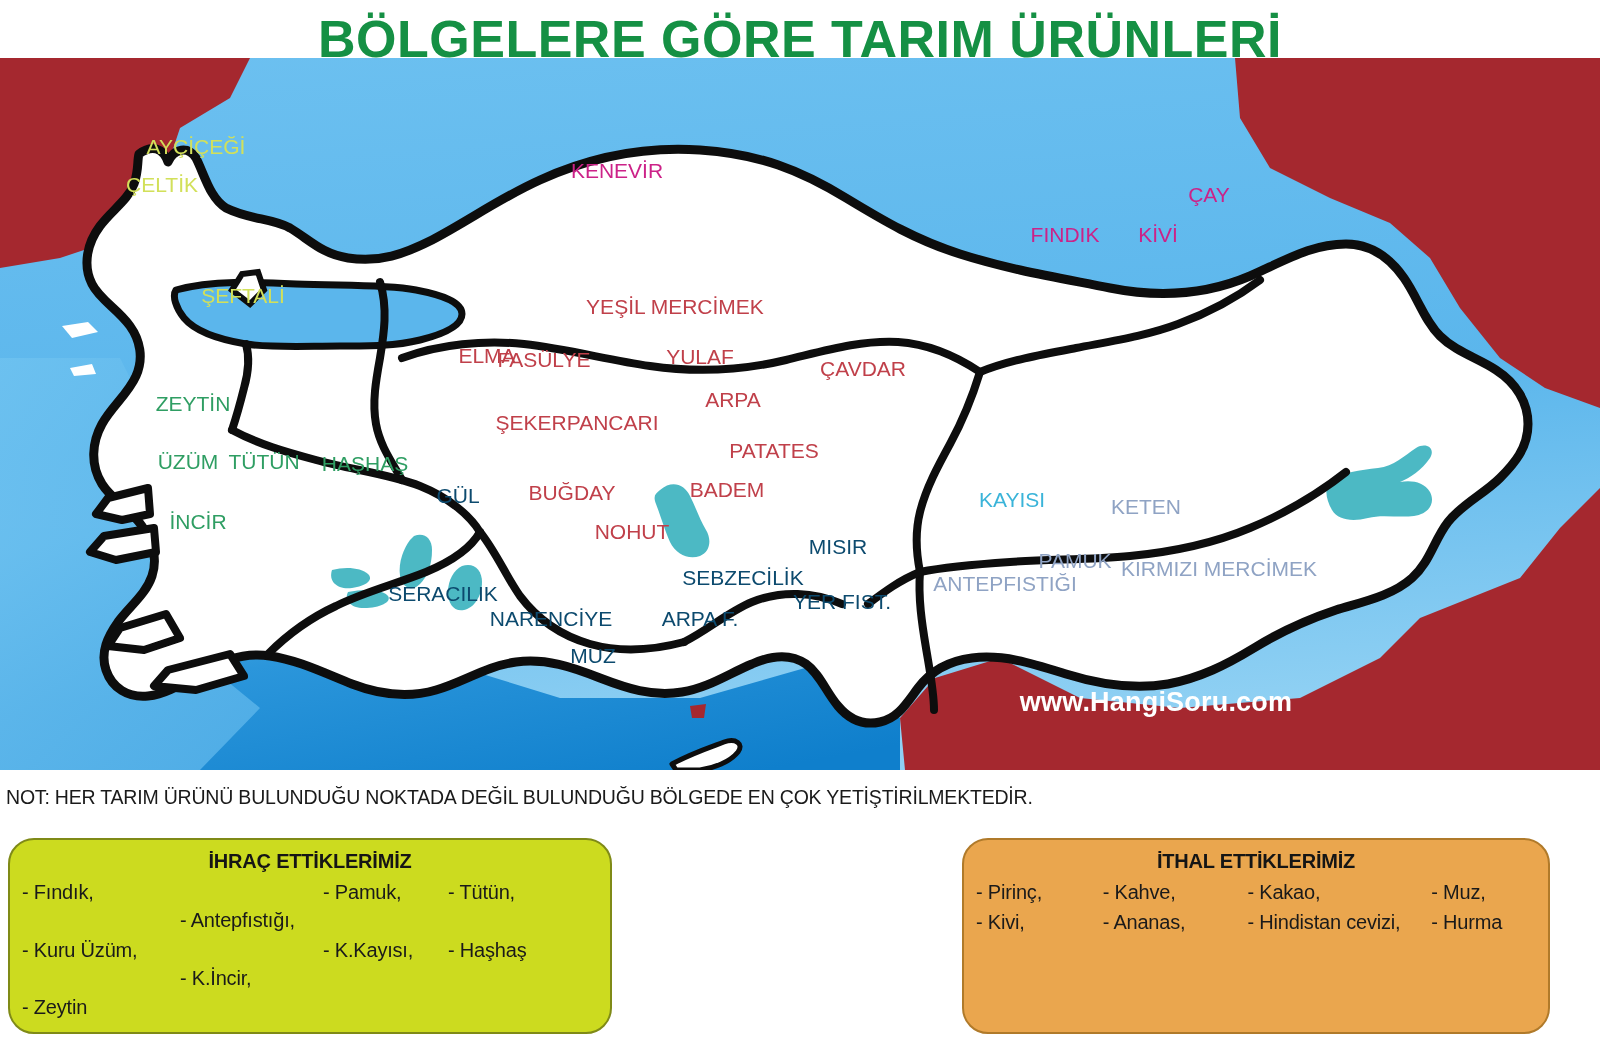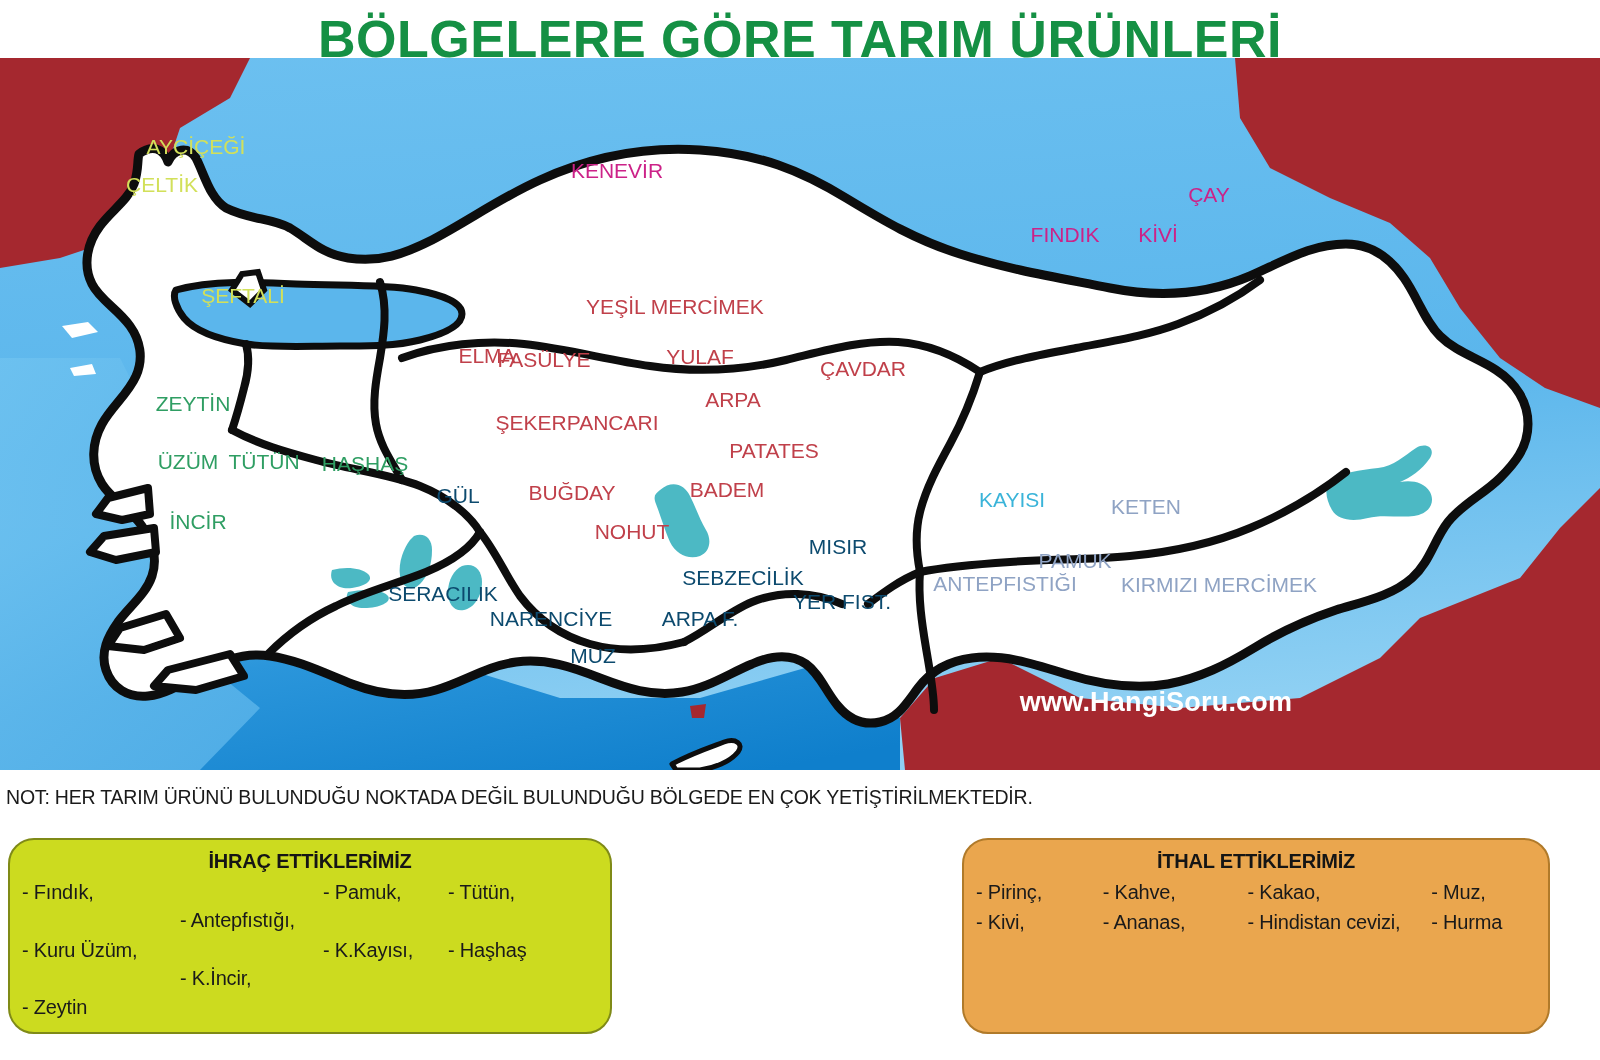--- a/index.html
+++ b/index.html
@@ -275,21 +275,21 @@
         <div class="maplabel reg-akdeniz" style="left: 838px; top: 488px; text-align: center;">MISIR</div>
         <div class="maplabel reg-akdeniz" style="left: 743px; top: 519px;">SEBZECİLİK</div>
         <div class="maplabel reg-akdeniz" style="left: 443px; top: 535px;">SERACILIK</div>
         <div class="maplabel reg-akdeniz" style="left: 842px; top: 543px;">YER FIST.</div>
         <div class="maplabel reg-akdeniz" style="left: 551px; top: 560px;">NARENCİYE</div>
         <div class="maplabel reg-akdeniz" style="left: 700px; top: 560px;">ARPA F.</div>
         <div class="maplabel reg-akdeniz" style="left: 593px; top: 597px;">MUZ</div>
         <div class="maplabel reg-dogu" style="left: 1012px; top: 402px; margin-top: 39px;">KAYISI</div>
         <div class="maplabel reg-guneydogu" style="left: 1146px; top: 448px;">KETEN</div>
         <div class="maplabel reg-guneydogu" style="left: 1075px; top: 502px;">PAMUK</div>
-        <div class="maplabel reg-guneydogu" style="left: 1219px; top: 526px;">KIRMIZI MERCİMEK</div>
+        <div class="maplabel reg-guneydogu" style="left: 1219px; top: 510px;">KIRMIZI MERCİMEK</div>
         <div class="maplabel reg-guneydogu" style="left: 1005px; top: 525px;">ANTEPFISTIĞI</div>
       </div>
   </div>
 
   <div id="note">NOT: HER TARIM ÜRÜNÜ BULUNDUĞU NOKTADA DEĞİL BULUNDUĞU BÖLGEDE EN ÇOK YETİŞTİRİLMEKTEDİR.</div>
 
   <div id="watermark">www.HangiSoru.com</div>
 
   <div id="export-box" class="legend-box">
     <div class="legend-title">İHRAÇ ETTİKLERİMİZ</div>

